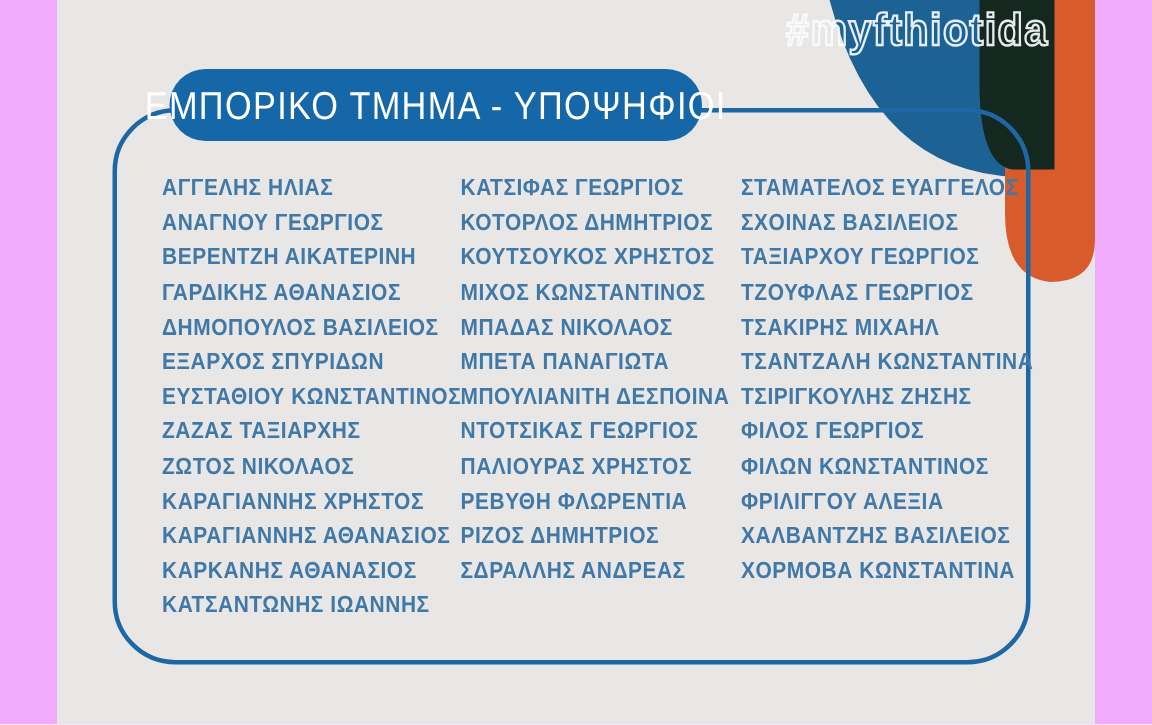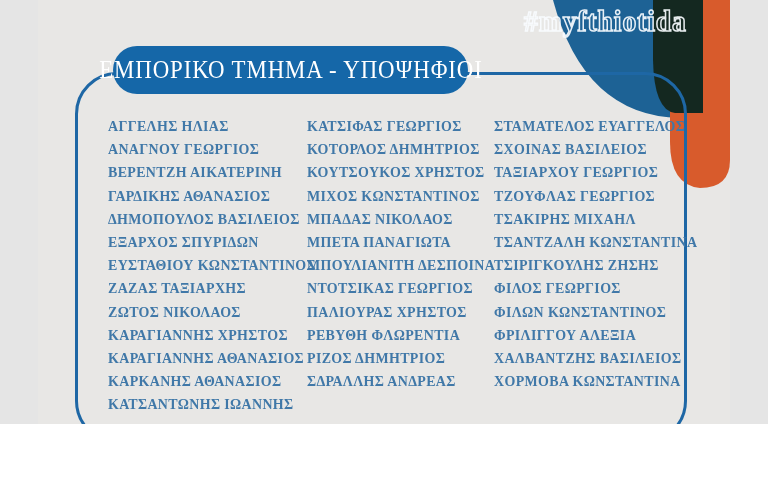--- a/index.html
+++ b/index.html
@@ -1,19 +1,19 @@
 <!DOCTYPE html>
 <html lang="el"><head>
 <meta charset="utf-8">
 <style>
   html,body{margin:0;padding:0;background:#ffffff;}
   .stage{
-    position:relative;width:768px;height:424px;overflow:hidden;
-    background:#e5e5e5;
-    font-family:Liberation Serif, serif;
+    position:relative;width:768px;height:483px;overflow:hidden;
+    background:#f0abfc;
+    font-family:Liberation Sans, sans-serif;
   }
   .poster{
     position:absolute;left:38px;top:0;width:692px;height:483px;
     background:#e8e7e5;overflow:hidden;
   }
   .deco{position:absolute;top:0;right:0;width:200px;height:200px;}
   .watermark{
     position:absolute;left:486px;top:4px;
     font-size:30px;font-weight:700;letter-spacing:1px;
     color:transparent;

